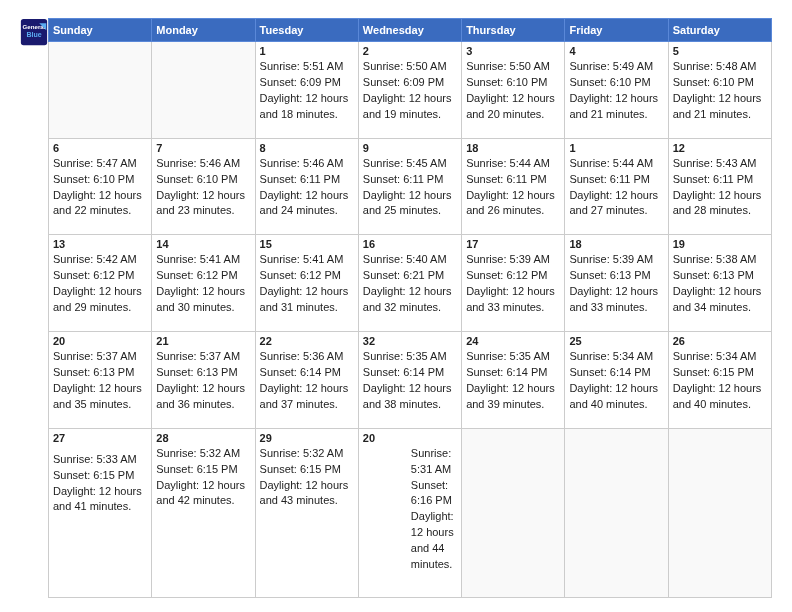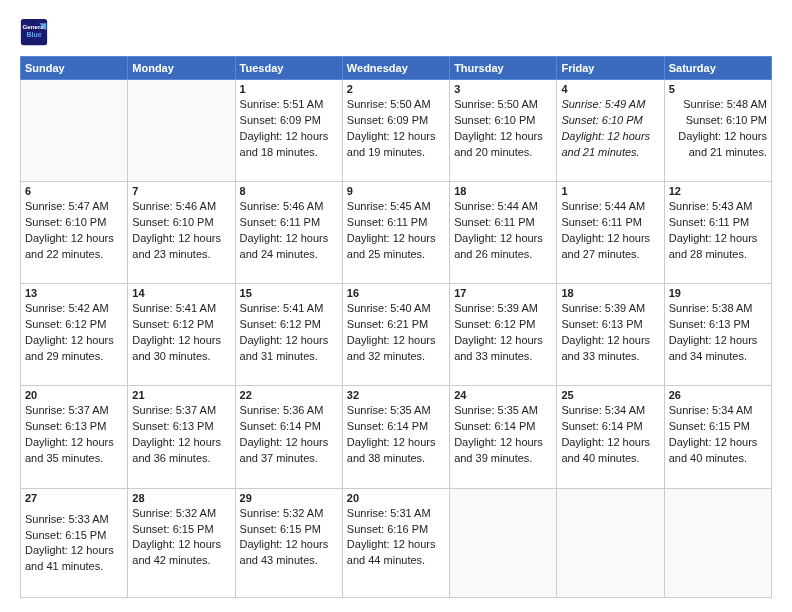--- a/index.html
+++ b/index.html
@@ -8,21 +8,21 @@
       height: 612px;
       font-family: Arial, sans-serif;
       background: #fff;
       overflow: hidden;
     }
     .page {
       width: 792px;
       height: 612px;
       padding: 18px 20px 14px 20px;
       display: flex;
-      flex-direction: column;
+      flex-direction: row;
     }
     .header {
       display: flex;
       justify-content: space-between;
       align-items: flex-start;
       margin-bottom: 10px;
     }
     .logo {
       display: flex;
       align-items: center;
@@ -135,28 +135,28 @@
           </td>
           <td>
             <span class="day-num">3</span>
             <div class="cell-text" style="white-space: pre-line;">Sunrise: 5:50 AM
 Sunset: 6:10 PM
 Daylight: 12 hours
 and 20 minutes.</div>
           </td>
           <td>
             <span class="day-num">4</span>
-            <div class="cell-text" style="white-space: pre-line; font-style: italic;">Sunrise: 5:49 AM
+            <div class="cell-text" style="white-space: pre-line;">Sunrise: 5:49 AM
 Sunset: 6:10 PM
 Daylight: 12 hours
 and 21 minutes.</div>
           </td>
           <td>
             <span class="day-num">5</span>
-            <div class="cell-text" style="white-space: pre-line; text-align: right;">Sunrise: 5:48 AM
+            <div class="cell-text" style="white-space: pre-line;">Sunrise: 5:48 AM
 Sunset: 6:10 PM
 Daylight: 12 hours
 and 21 minutes.</div>
           </td>
         </tr>
         <tr>
           <td>
             <span class="day-num">6</span>
             <div class="cell-text" style="white-space: pre-line;">Sunrise: 5:47 AM
 Sunset: 6:10 PM
@@ -325,21 +325,21 @@
           </td>
           <td>
             <span class="day-num">29</span>
             <div class="cell-text" style="white-space: pre-line;">Sunrise: 5:32 AM
 Sunset: 6:15 PM
 Daylight: 12 hours
 and 43 minutes.</div>
           </td>
           <td>
             <span class="day-num">20</span>
-            <div class="cell-text" style="white-space: pre-line;">Sunrise: 5:31 AM
+            <div class="cell-text" style="white-space: pre-line; margin-left: 48px;">Sunrise: 5:31 AM
 Sunset: 6:16 PM
 Daylight: 12 hours
 and 44 minutes.</div>
           </td>
           <td class="empty"></td>
           <td class="empty"></td>
           <td class="empty"></td>
         </tr>
       </tbody>
   </table>

